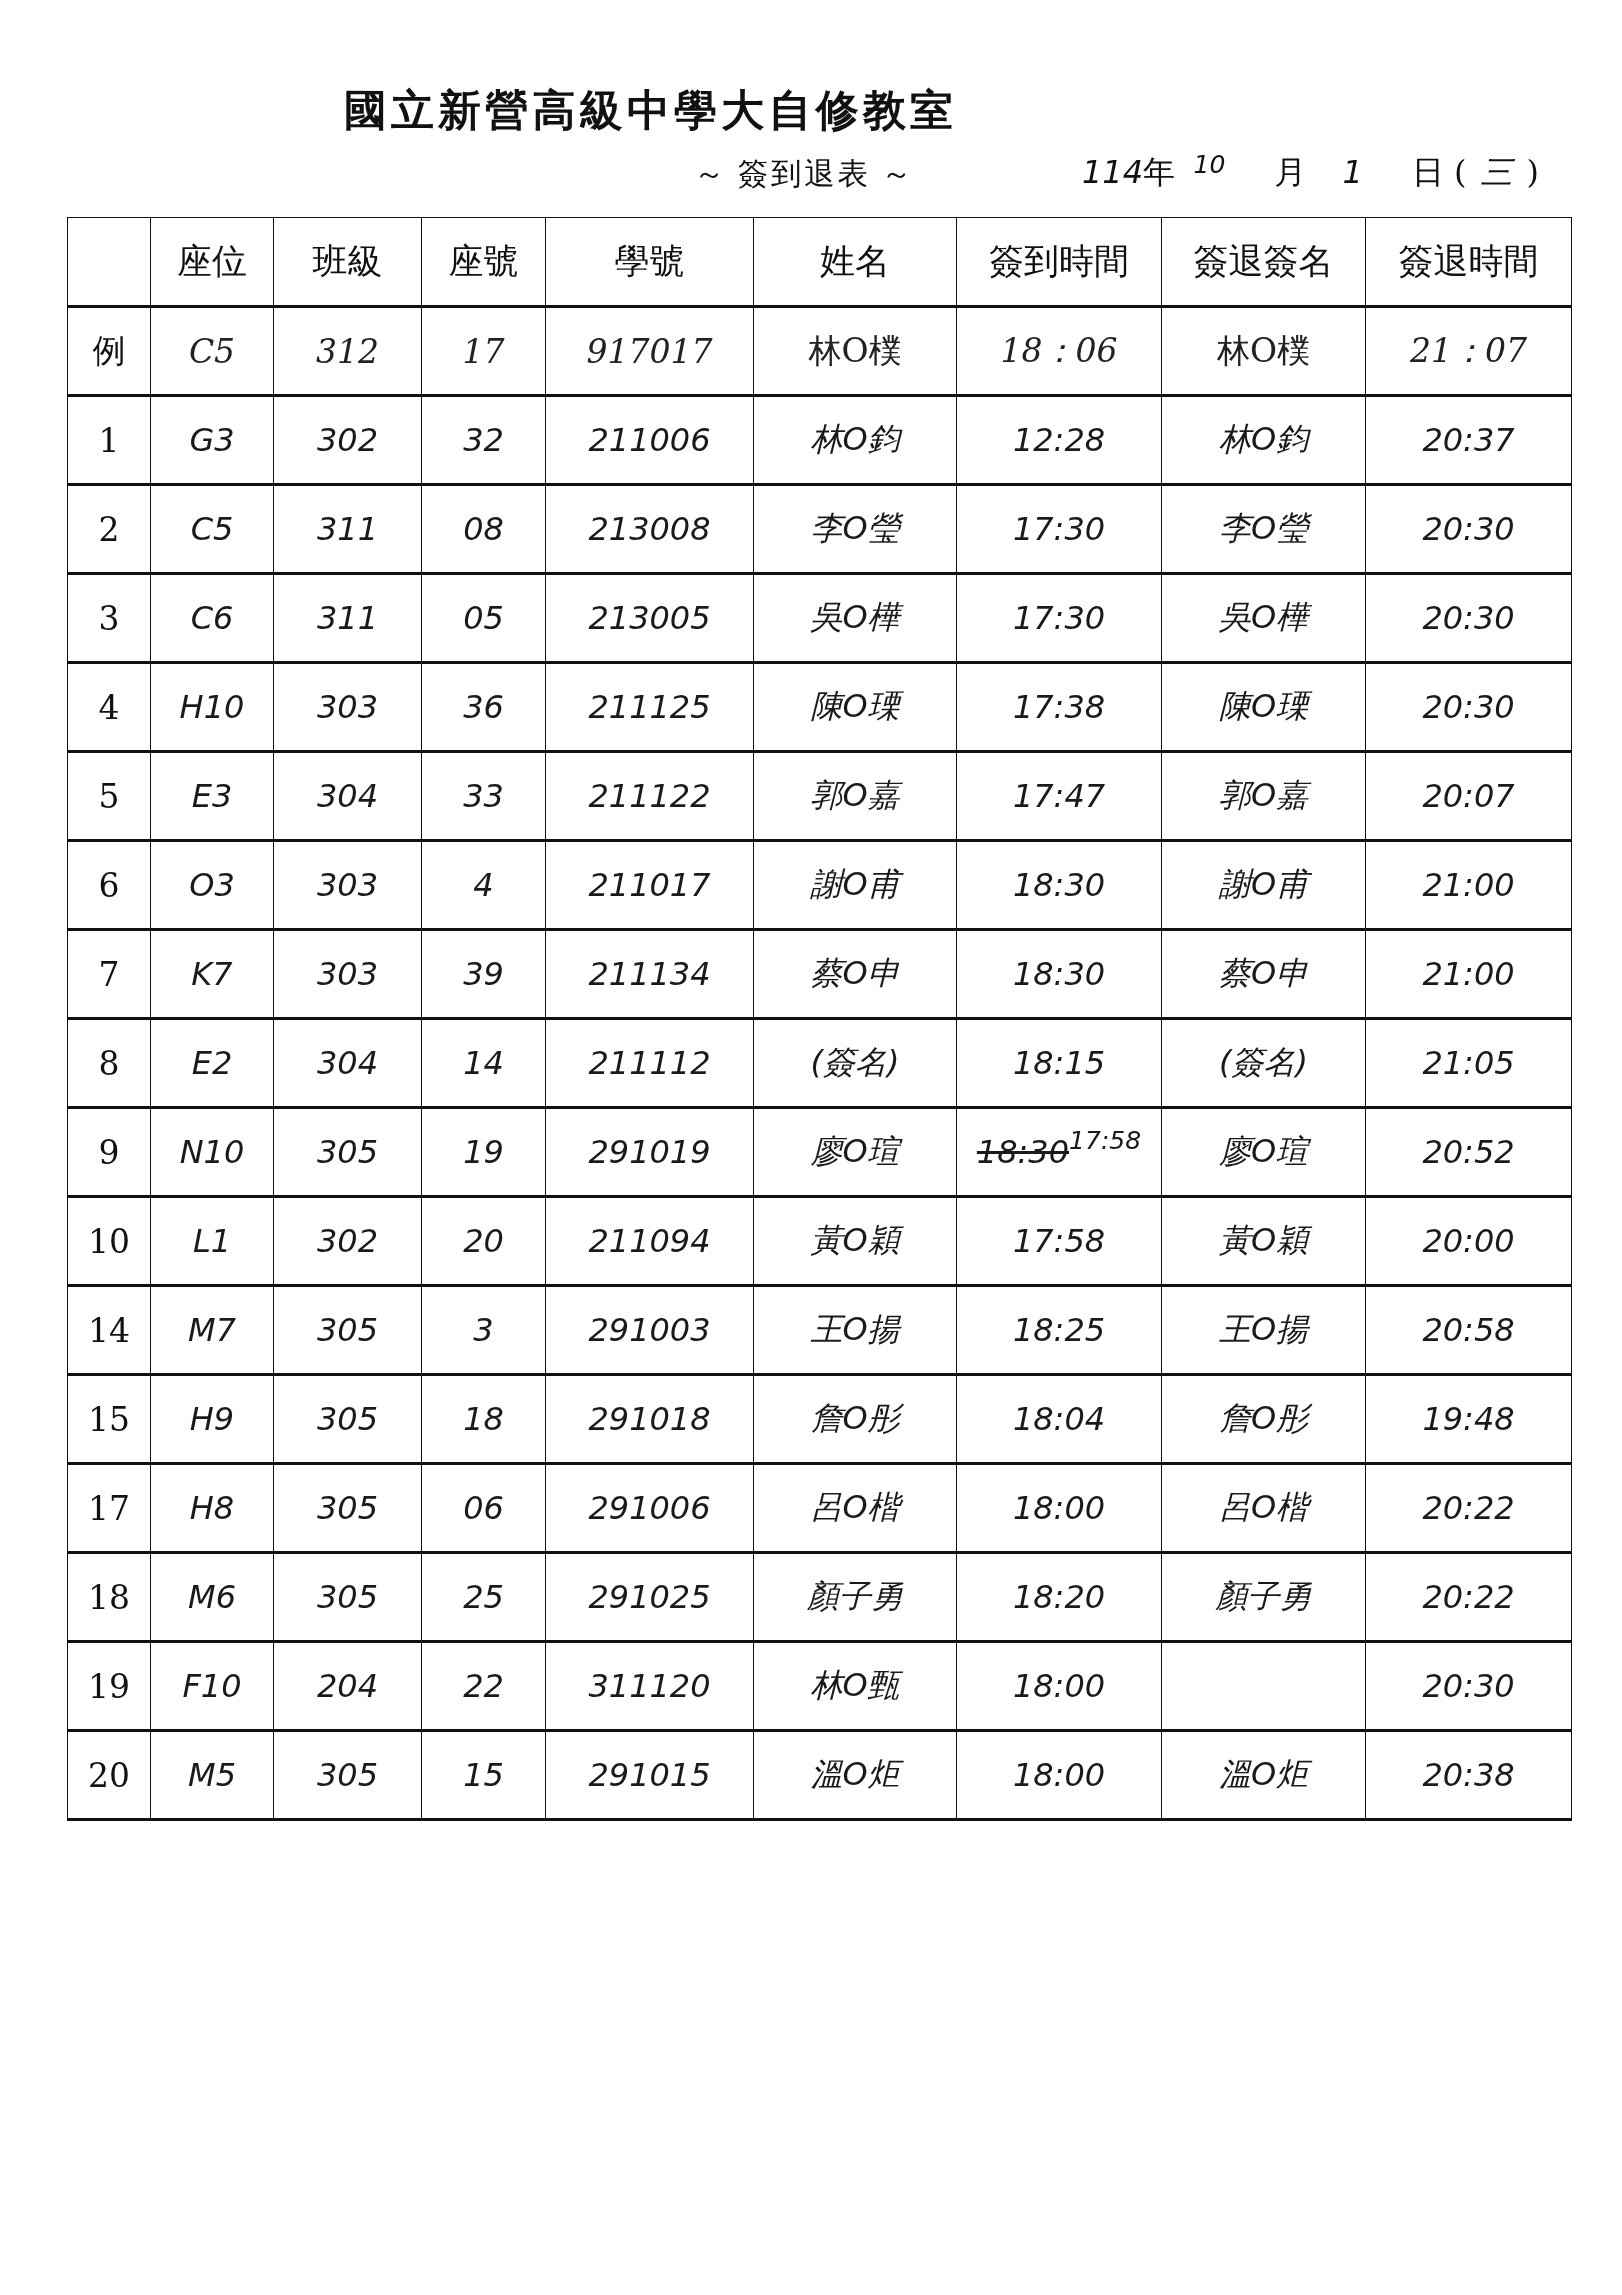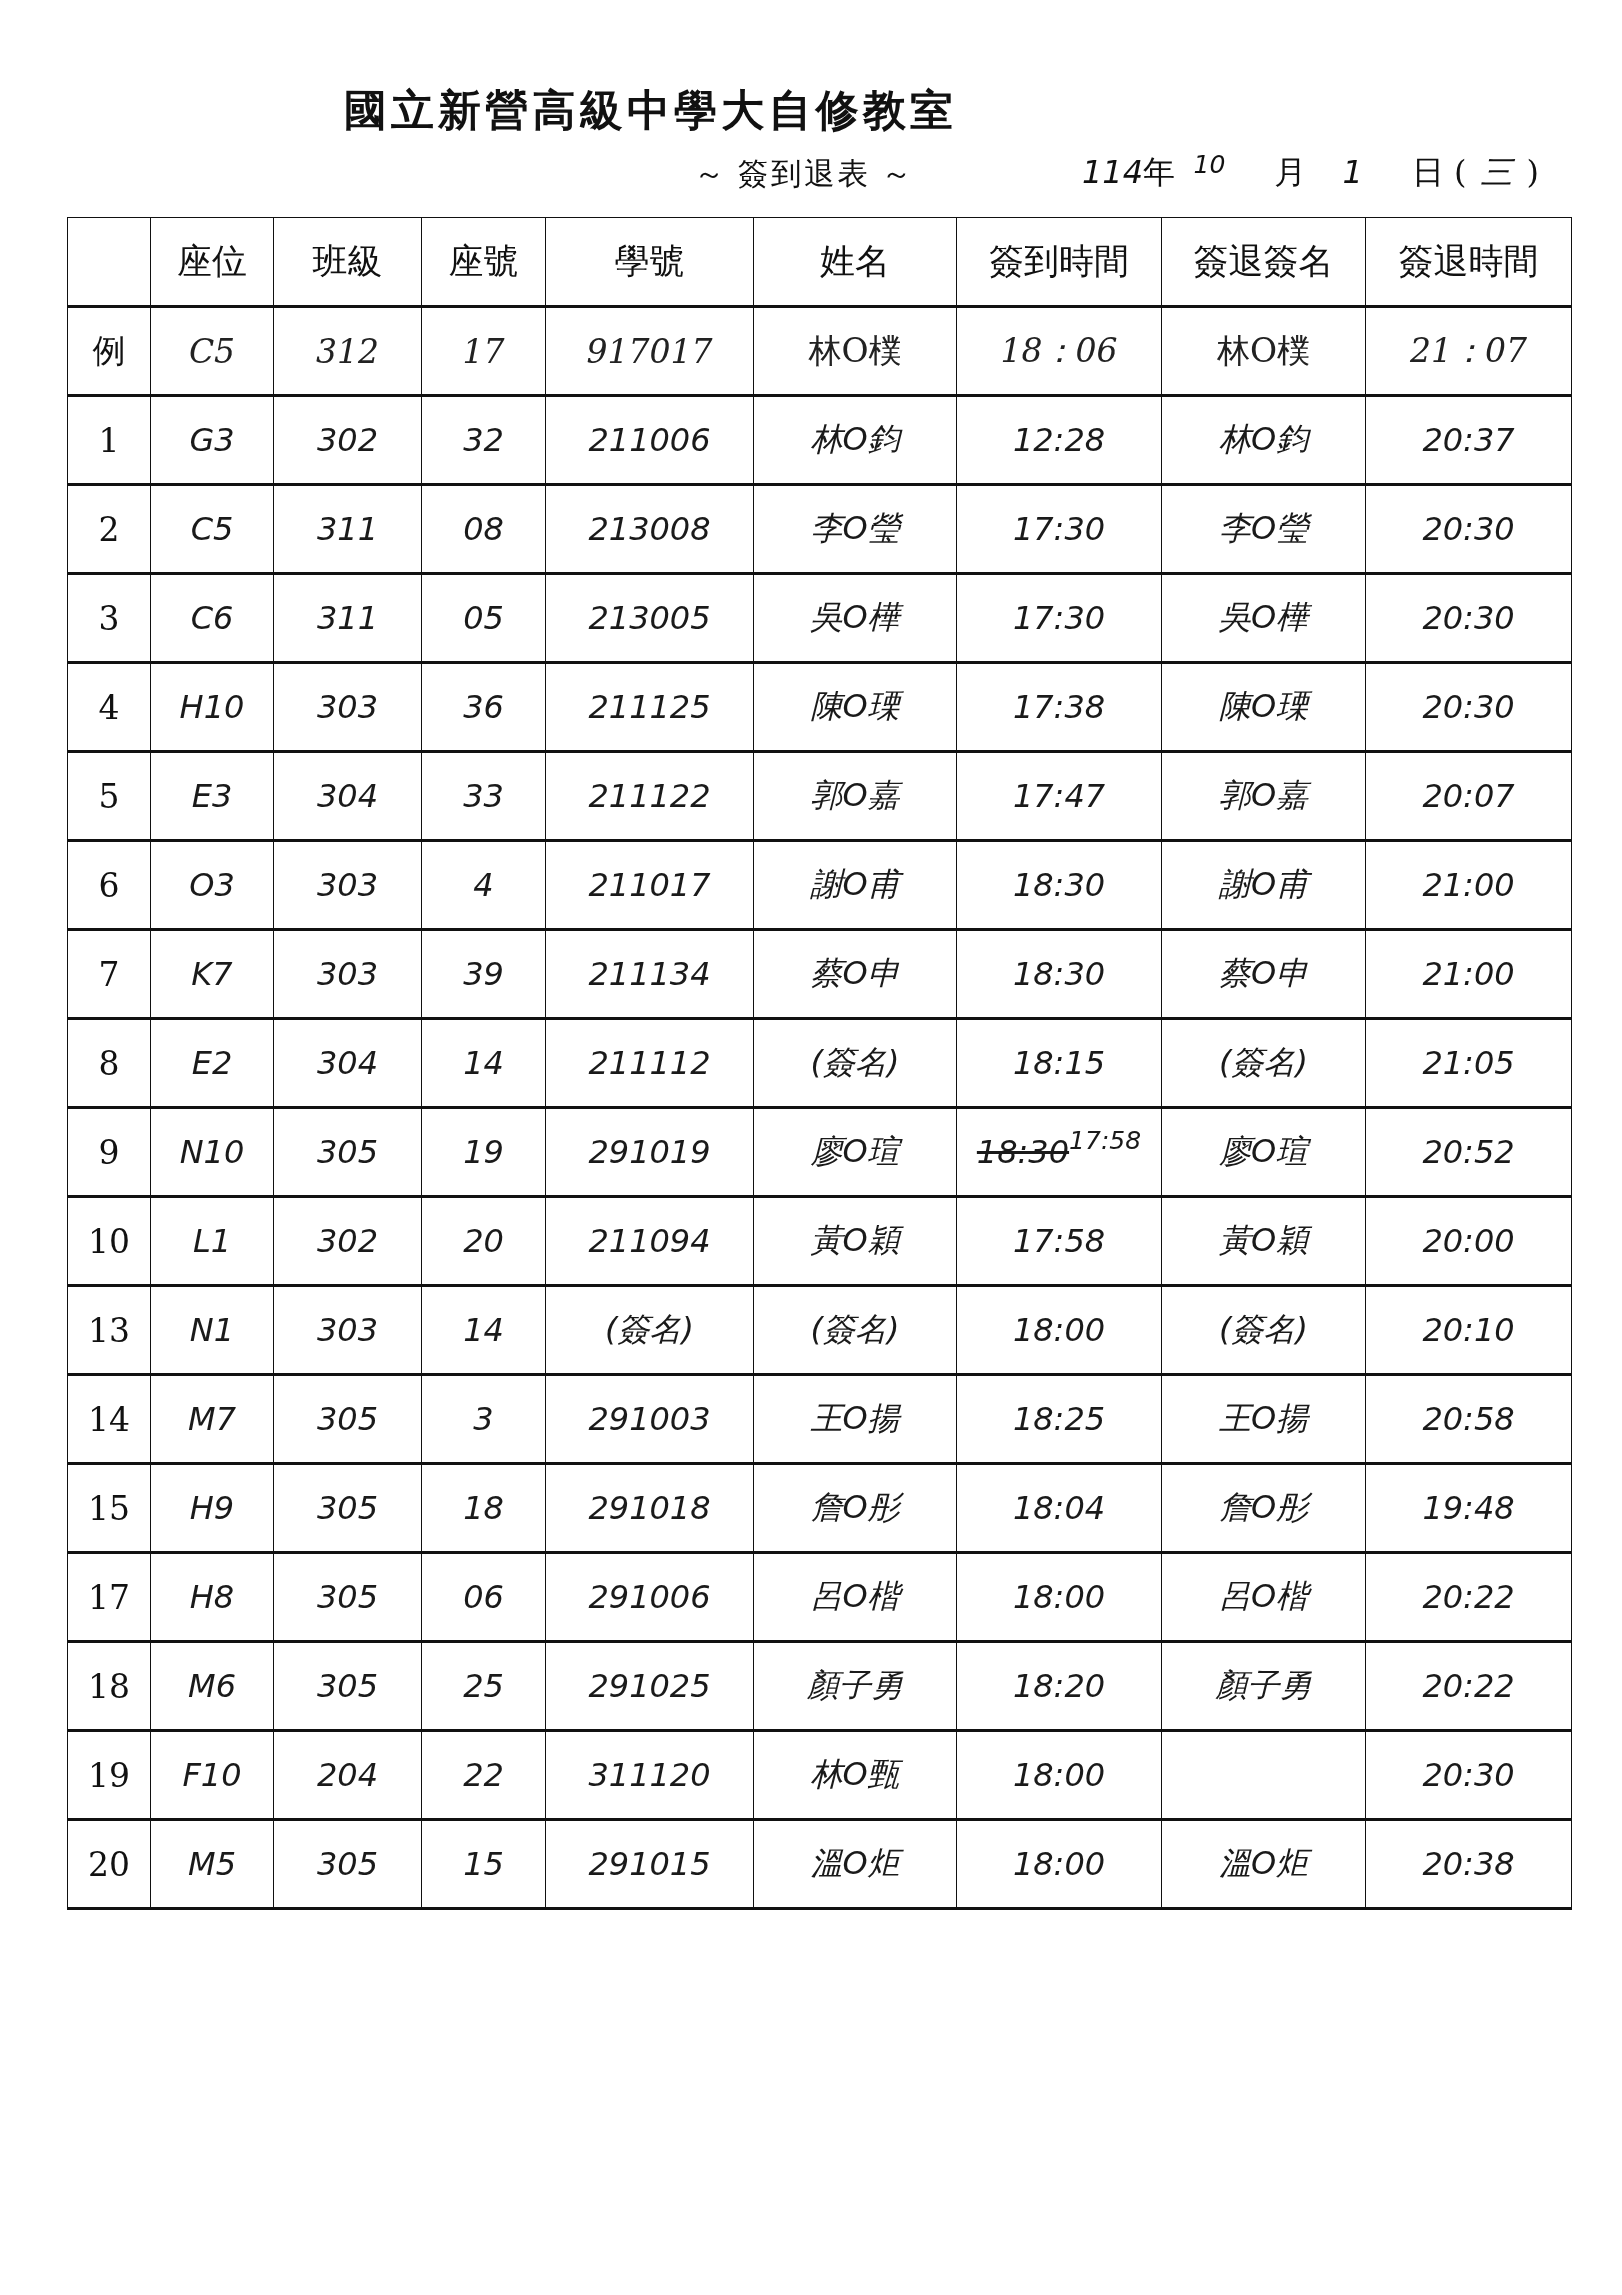--- a/index.html
+++ b/index.html
@@ -185,31 +185,20 @@
         <td class="hw">L1</td>
         <td class="hw">302</td>
         <td class="hw">20</td>
         <td class="hw">211094</td>
         <td class="hw">黃O穎</td>
         <td class="hw">17:58</td>
         <td class="hw">黃O穎</td>
         <td class="hw">20:00</td>
       </tr>
       <tr class="row">
-        <td class="idx">13</td>
-        <td class="hw">N1</td>
-        <td class="hw">303</td>
-        <td class="hw">14</td>
-        <td class="hw">(簽名)</td>
-        <td class="hw">(簽名)</td>
-        <td class="hw">18:00</td>
-        <td class="hw">(簽名)</td>
-        <td class="hw">20:10</td>
-      </tr>
-      <tr class="row">
         <td class="idx">14</td>
         <td class="hw">M7</td>
         <td class="hw">305</td>
         <td class="hw">3</td>
         <td class="hw">291003</td>
         <td class="hw">王O揚</td>
         <td class="hw">18:25</td>
         <td class="hw">王O揚</td>
         <td class="hw">20:58</td>
       </tr>

